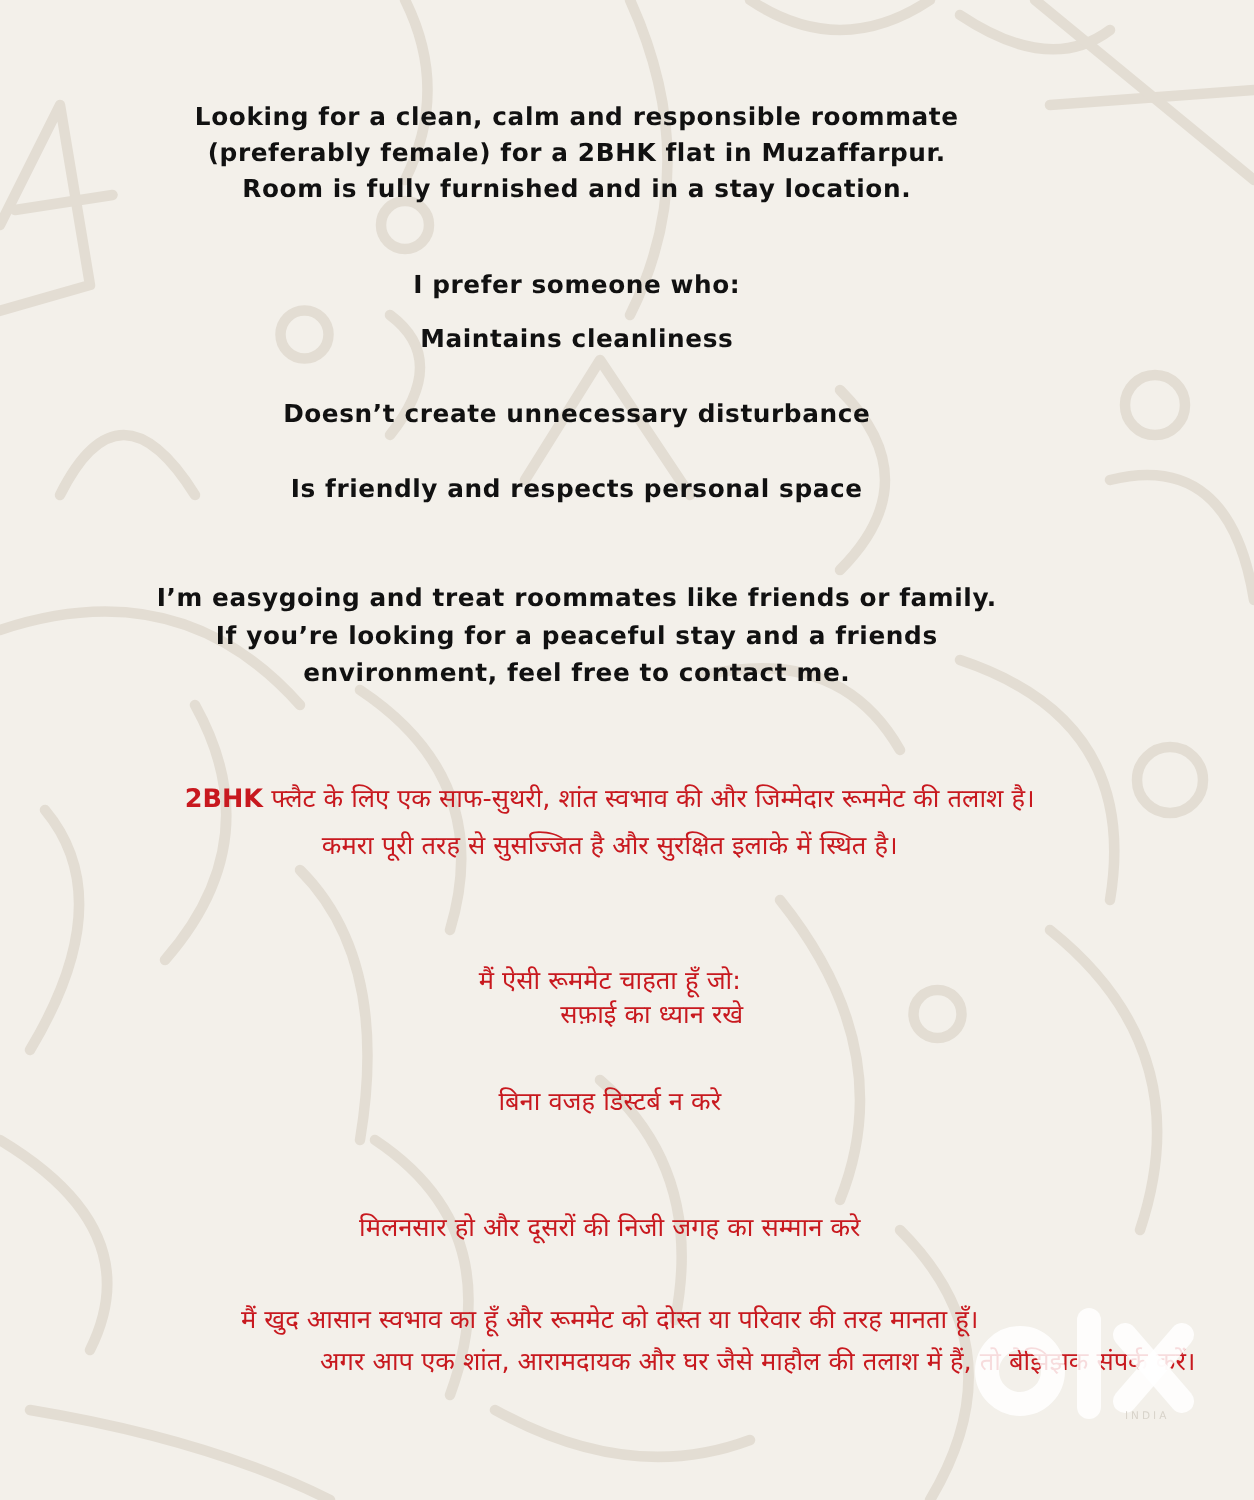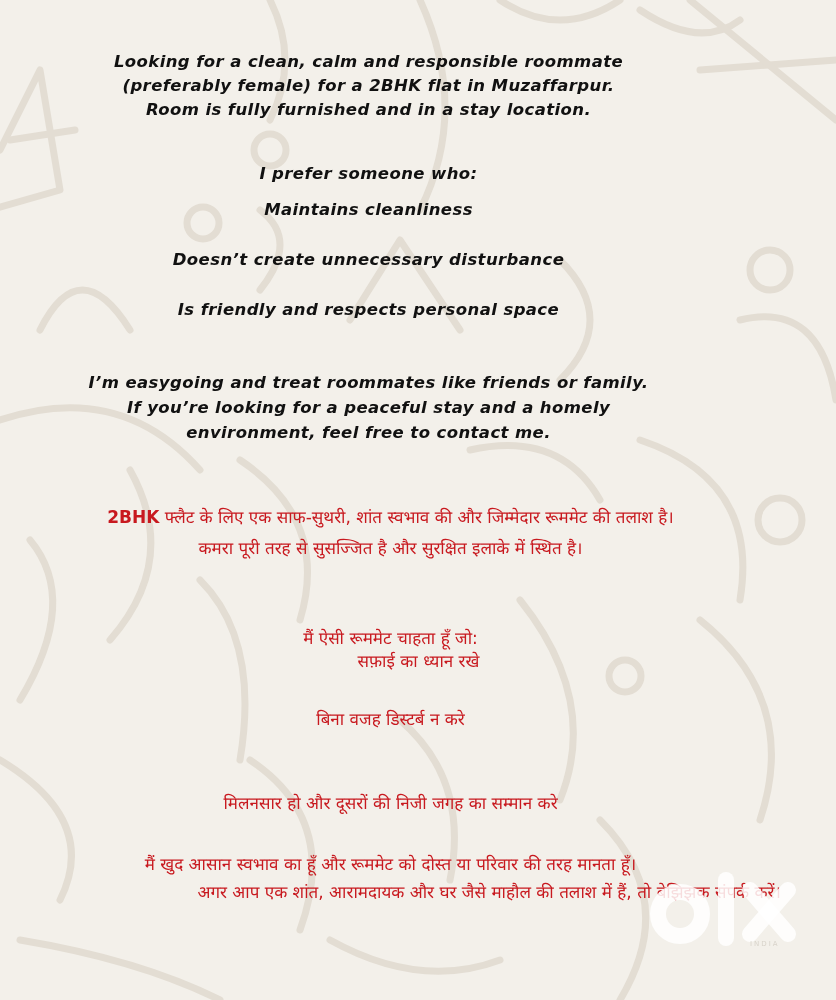--- a/index.html
+++ b/index.html
@@ -28,33 +28,32 @@
       position: absolute;
       left: 0;
       width: 737px;
       text-align: center;
       font-family: "DejaVu Sans", sans-serif;
       font-weight: bold;
       color: #111111;
       font-size: 16.5px;
       letter-spacing: 0.4px;
       line-height: 24px;
-      margin: 0;
-      font-style: italic;
+      margin: 16px;
     }
     .hi {
       position: absolute;
       left: 0;
       width: 781px;
       text-align: center;
       font-family: "DejaVu Sans", sans-serif;
       color: #c8191f;
       font-size: 17px;
       line-height: 30px;
-      margin: 0;
+      margin: 16px;
     }
     .hi .accent {
       font-weight: bold;
       color: #c8191f;
     }
     .watermark {
       position: absolute;
       left: 648px;
       top: 872px;
       width: 150px;
@@ -117,21 +116,21 @@
   <p class="en" style="top:50px;">Looking for a clean, calm and responsible roommate</p>
   <p class="en" style="top:74px;">(preferably female) for a 2BHK flat in Muzaffarpur.</p>
   <p class="en" style="top:98px;">Room is fully furnished and in a stay location.</p>
 
   <p class="en" style="top:162px;">I prefer someone who:</p>
   <p class="en" style="top:198px;">Maintains cleanliness</p>
   <p class="en" style="top:248px;">Doesn’t create unnecessary disturbance</p>
   <p class="en" style="top:298px;">Is friendly and respects personal space</p>
 
   <p class="en" style="top:371px;">I’m easygoing and treat roommates like friends or family.</p>
-  <p class="en" style="top:396px;">If you’re looking for a peaceful stay and a homely</p>
+  <p class="en" style="top:396px;">If you’re looking for a peaceful stay and a friends</p>
   <p class="en" style="top:421px;">environment, feel free to contact me.</p>
 
   <p class="hi" style="top:502px;">
     <span class="accent">2BHK</span><span> फ्लैट के लिए एक साफ-सुथरी, शांत स्वभाव की और जिम्मेदार रूममेट की तलाश है।</span>
   </p>
   <p class="hi" style="top:533px;">कमरा पूरी तरह से सुसज्जित है और सुरक्षित इलाके में स्थित है।</p>
 
   <p class="hi" style="top:623px;">मैं ऐसी रूममेट चाहता हूँ जो:</p>
   <p class="hi" style="top:646px;padding-left:28px;">सफ़ाई का ध्यान रखे</p>
   <p class="hi" style="top:704px;">बिना वजह डिस्टर्ब न करे</p>

